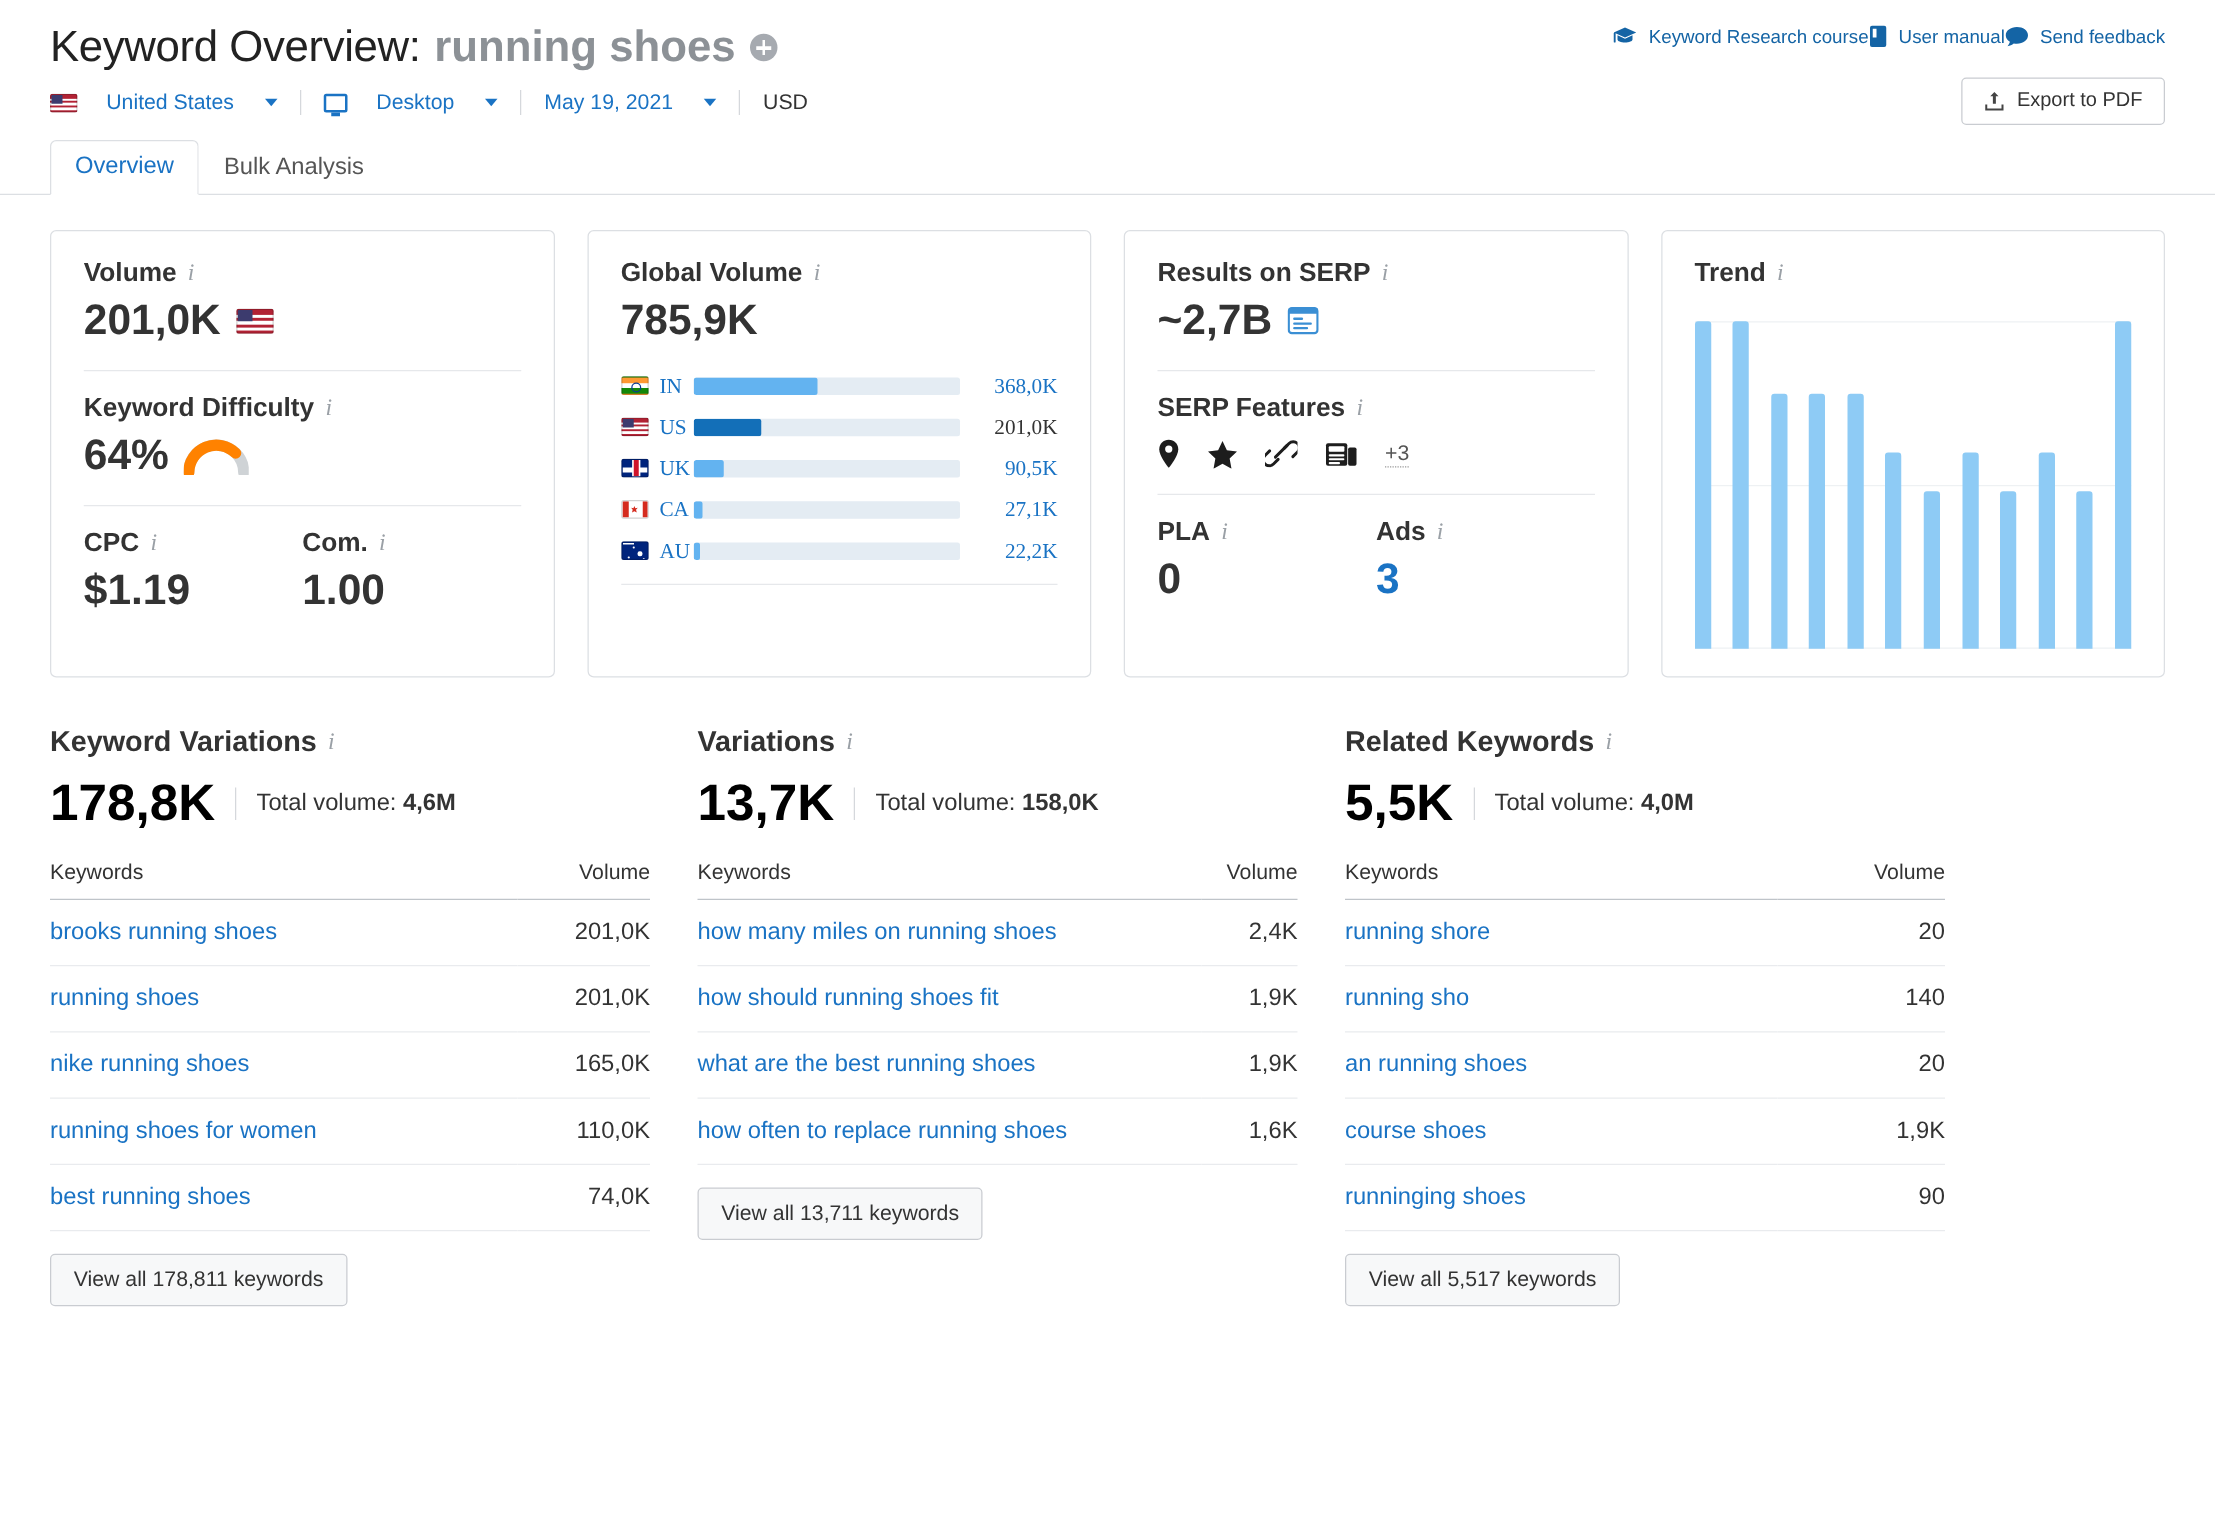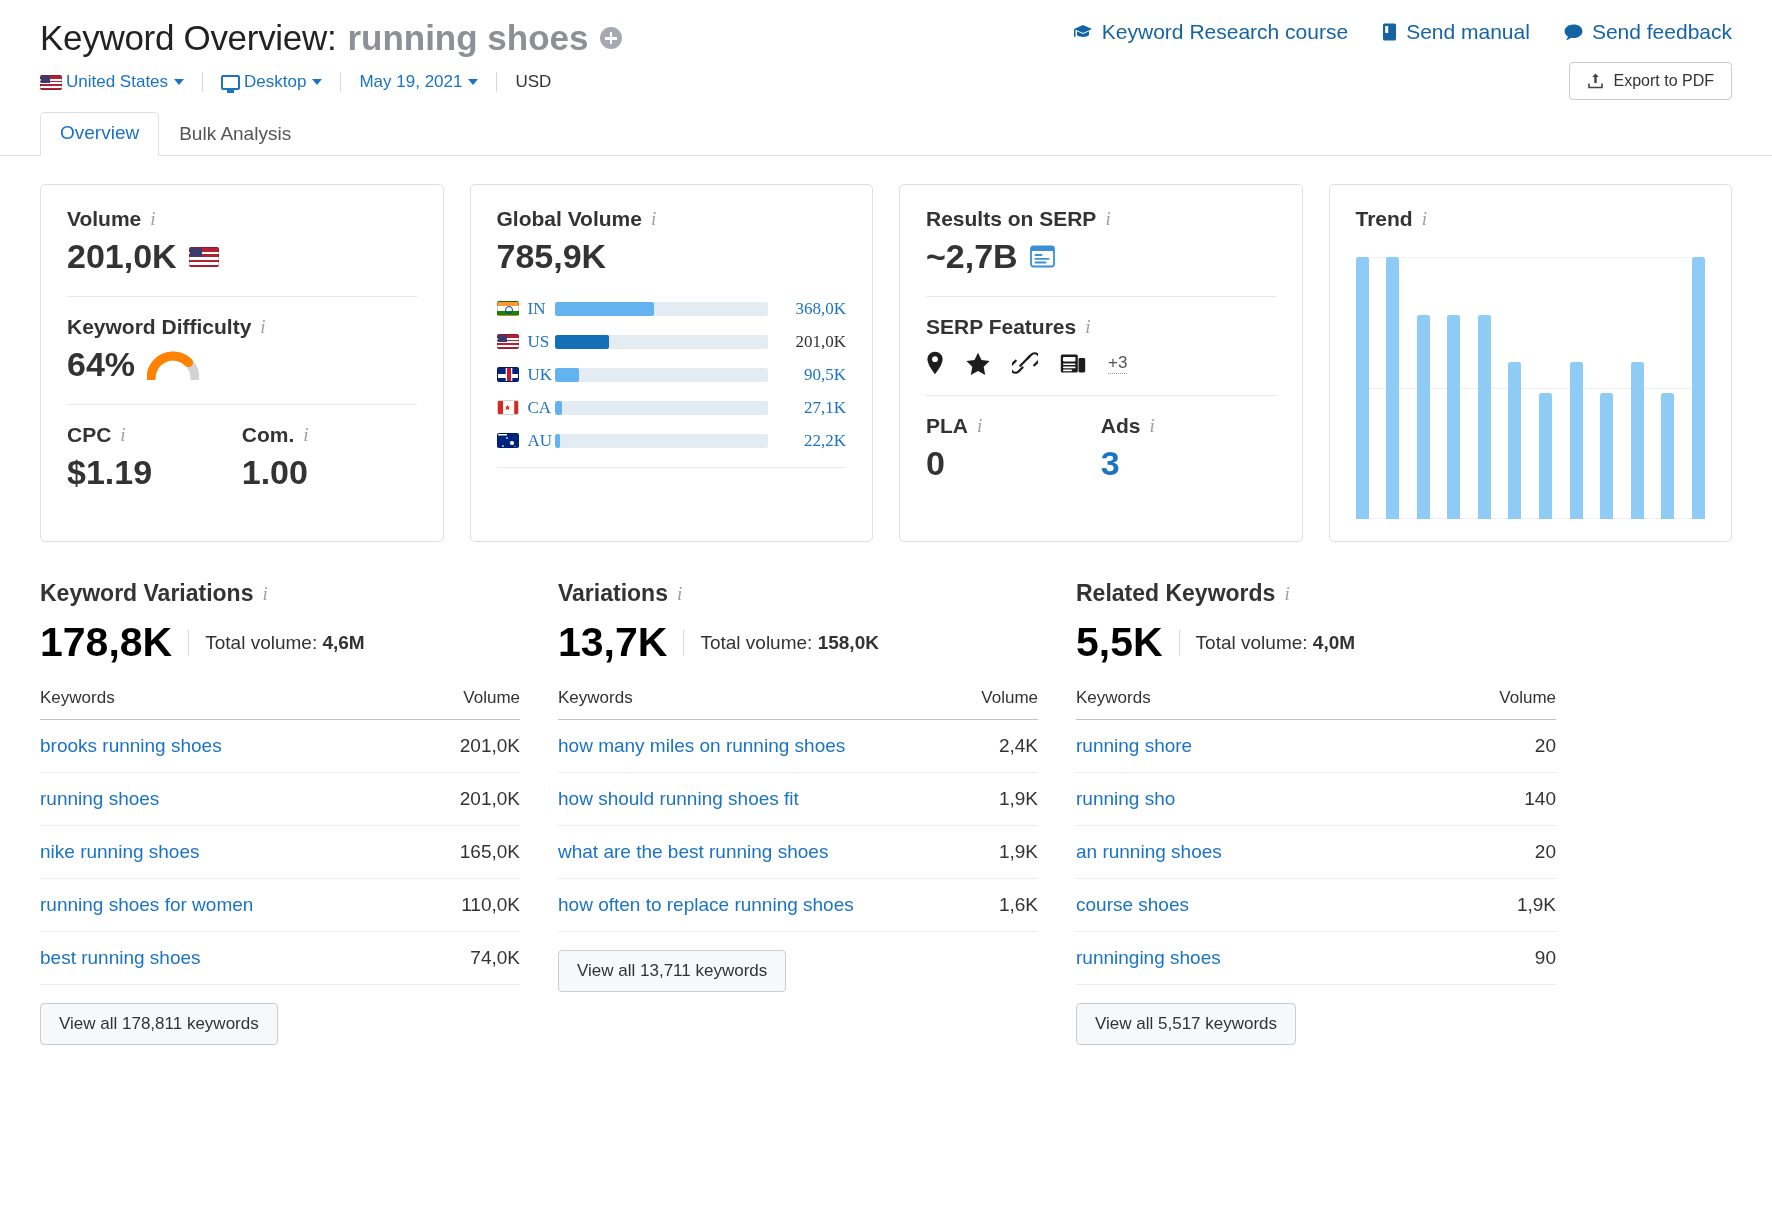--- a/index.html
+++ b/index.html
@@ -32,21 +32,21 @@
     content: ""; position: absolute; background: #ffffff;
   }
   .plus-badge::before { left: 5px; top: 10px; width: 12px; height: 2.5px; }
   .plus-badge::after  { top: 5px; left: 10px; height: 12px; width: 2.5px; }
 
   .filters-row {
     display: flex; align-items: center; margin-top: 14px; gap: 0;
     font-size: 17px;
   }
   .filter {
-    display: flex; align-items: center; gap: 4px;
+    display: flex; align-items: center; gap: 23px;
     color: #1a73c4; cursor: pointer; white-space: nowrap;
   }
   .filter.plain { color: #333; cursor: default; }
   .sep { width: 1px; height: 20px; background: #d5d8dc; margin: 0 18px; }
   .caret {
     width: 0; height: 0; border-left: 5.5px solid transparent;
     border-right: 5.5px solid transparent; border-top: 6.5px solid #1a73c4;
     margin-left: 2px;
   }
   .flag {
@@ -72,21 +72,21 @@
     width: 19px; height: 15px; border: 2px solid #1a73c4; border-radius: 2px;
     position: relative; flex: 0 0 auto;
   }
   .monitor-icon::after {
     content: ""; position: absolute; left: 4px; bottom: -5px;
     width: 7px; height: 3px; background: #1a73c4;
   }
 
   .header-links {
     position: absolute; right: 40px; top: 20px;
-    display: flex; align-items: center; gap: 34px; font-size: 21px;
+    display: flex; align-items: center; font-size: 15px;
   }
   .hlink { display: flex; align-items: center; gap: 9px; color: #1464a5; cursor: pointer; white-space: nowrap; }
   .export-btn {
     position: absolute; right: 40px; top: 62px;
     display: flex; align-items: center; gap: 10px;
     border: 1px solid #c9ccd1; border-radius: 4px;
     padding: 9px 17px; font-size: 16px; color: #333;
     background: #fff; cursor: pointer; white-space: nowrap;
   }
 
@@ -225,21 +225,21 @@
           <path d="M4 7.2v3.4c0 1.3 2.7 2.4 6 2.4s6-1.1 6-2.4V7.2l-6 2.7-6-2.7z" fill="#1464a5"></path>
           <rect x="1" y="5" width="1.5" height="8" rx=".7" fill="#1464a5"></rect>
         </svg>
         <span>Keyword Research course</span>
       </div>
       <div class="hlink">
         <svg width="15" height="18" viewBox="0 0 15 18">
           <rect x="1" y="0.5" width="13" height="17" rx="1.6" fill="#1464a5"></rect>
           <rect x="3.2" y="3" width="3" height="7" fill="#ffffff"></rect>
         </svg>
-        <span>Send manual</span>
+        <span>User manual</span>
       </div>
       <div class="hlink">
         <svg width="19" height="17" viewBox="0 0 19 17">
           <path d="M9.5 0.6C4.5.6.6 3.5.6 7.2c0 2.1 1.3 4 3.3 5.2-.2 1-.8 2.3-1.9 3.5 1.9-.3 3.7-1.1 5-2.2.8.2 1.6.3 2.5.3 5 0 8.9-2.9 8.9-6.8S14.5.6 9.5.6z" fill="#1464a5"></path>
         </svg>
         <span>Send feedback</span>
       </div>
     </div>
 
     <div class="export-btn">

